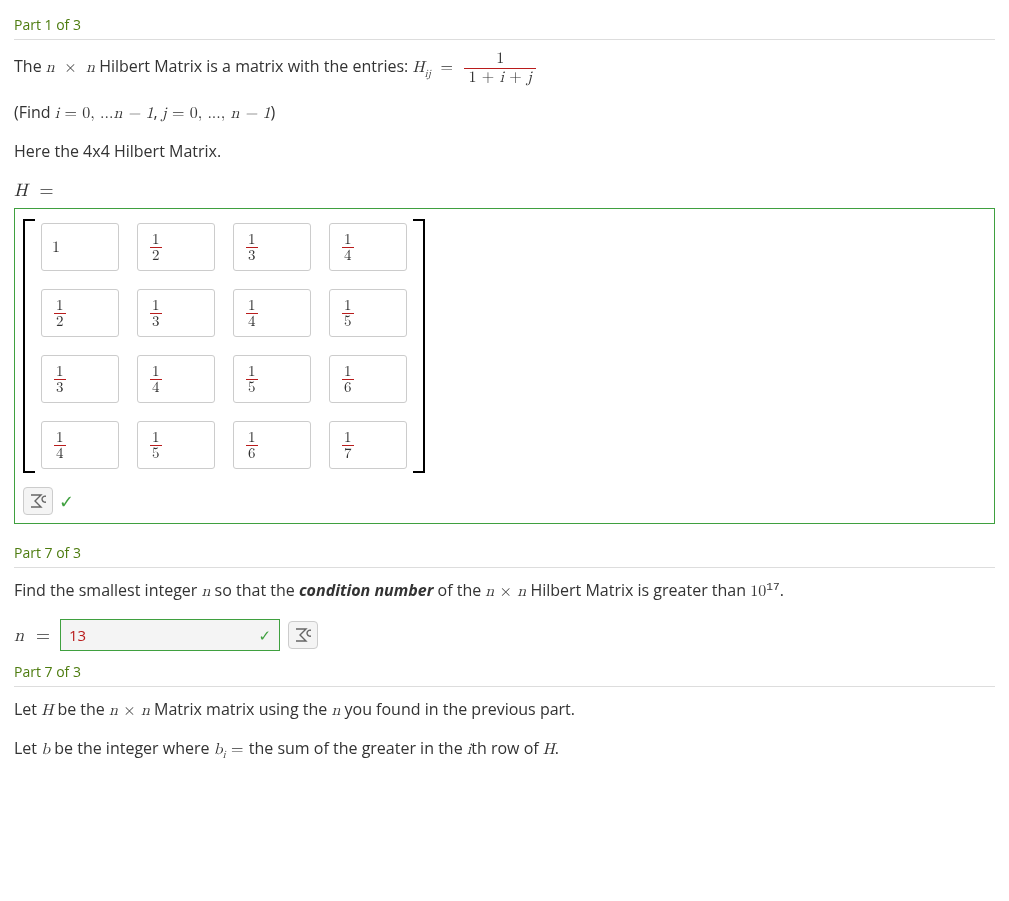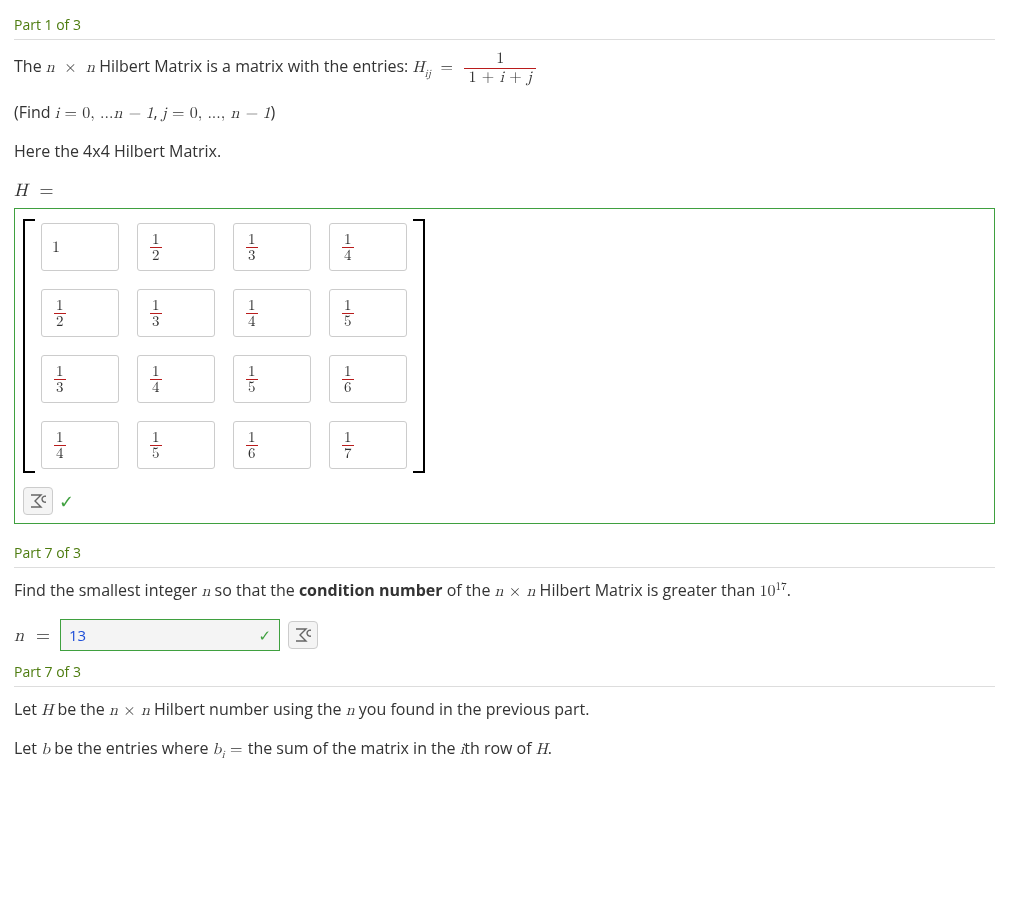--- a/index.html
+++ b/index.html
@@ -29,21 +29,21 @@
     display: inline-block;
     vertical-align: middle;
     text-align: center;
     font-family: "Cambria Math", "Latin Modern Math", "STIX Two Math", Times, serif;
     line-height: 1.1;
     margin: 0 2px;
   }
   .frac .num { display: block; padding: 0 4px; }
   .frac .den { display: block; border-top: 1px solid #b91c1c; padding: 0 4px; }
   .p { margin: 10px 0 14px 0; }
-  .sup { font-size: 0.7em; vertical-align: super; }
+  .sup { font-size: 0.7em; vertical-align: super; font-family: Liberation Mono, monospace; }
   .sub { font-size: 0.7em; vertical-align: sub; font-style: italic; }
 
   
   .matrix-wrap {
     border: 1px solid #3fa03f;
     padding: 10px 8px 8px 8px;
     margin: 4px 0 18px 0;
     position: relative;
   }
   .matrix-bracket {
@@ -116,26 +116,26 @@
     align-items: center;
     border: 1px solid #3fa03f;
     background: #f4f4f4;
     height: 32px;
     min-width: 220px;
     padding: 0 8px;
     font-family: inherit;
     font-size: 15px;
     justify-content: space-between;
   }
-  .ninput .val { color: #1d4ed8; }
+  .ninput .val { color: #b91c1c; }
   .ninput .tick { color: #3fa03f; }
   .eqlabel { font-family: "Cambria Math","Latin Modern Math","STIX Two Math",Times,serif; font-style: italic; font-size: 18px; }
   .eqsign { font-family: "Cambria Math","Latin Modern Math","STIX Two Math",Times,serif; font-size: 18px; margin: 0 2px 0 4px; }
 
-  strong { font-weight: 700; }
+  strong { font-weight: 700; font-style: italic; }
 </style>
 </head>
 <body>
 
 <div class="part-label">Part 1 of 3</div>
 <hr class="part-hr">
 
 <div class="p">
   <span>The </span>
   <span class="math mi">n</span>
@@ -293,18 +293,18 @@
     <svg width="16" height="14" viewBox="0 0 16 14">
         <path d="M1 1 H11 L5 7 L11 13 H1 M13 3 A3 3 0 1 1 12.9 3.1" fill="none" stroke="#666" stroke-width="1.4"></path>
       </svg>
   </div>
 </div>
 
 <div class="part-label">Part 7 of 3</div>
 <hr class="part-hr">
 
 <div class="p">
-  <span>Let </span><span class="math mi">H</span><span> be the </span><span class="math mi">n</span><span class="math">&nbsp;</span><span class="math">×</span><span class="math">&nbsp;</span><span class="math mi">n</span><span> Hilbert number using the </span><span class="math mi">n</span><span> you found in the previous part.</span>
-</div>
-
-<div class="p">
-  <span>Let </span><span class="math mi">b</span><span> be the entries where </span><span class="math mi">b</span><span class="math sub">i</span><span class="math"> = </span><span> the sum of the matrix in the </span><span class="math mi">i</span><span>th row of </span><span class="math mi">H</span><span>.</span>
+  <span>Let </span><span class="math mi">H</span><span> be the </span><span class="math mi">n</span><span class="math">&nbsp;</span><span class="math">×</span><span class="math">&nbsp;</span><span class="math mi">n</span><span> Matrix matrix using the </span><span class="math mi">n</span><span> you found in the previous part.</span>
+</div>
+
+<div class="p">
+  <span>Let </span><span class="math mi">b</span><span> be the integer where </span><span class="math mi">b</span><span class="math sub">i</span><span class="math"> = </span><span> the sum of the greater in the </span><span class="math mi">i</span><span>th row of </span><span class="math mi">H</span><span>.</span>
 </div>
 
 </body></html>

